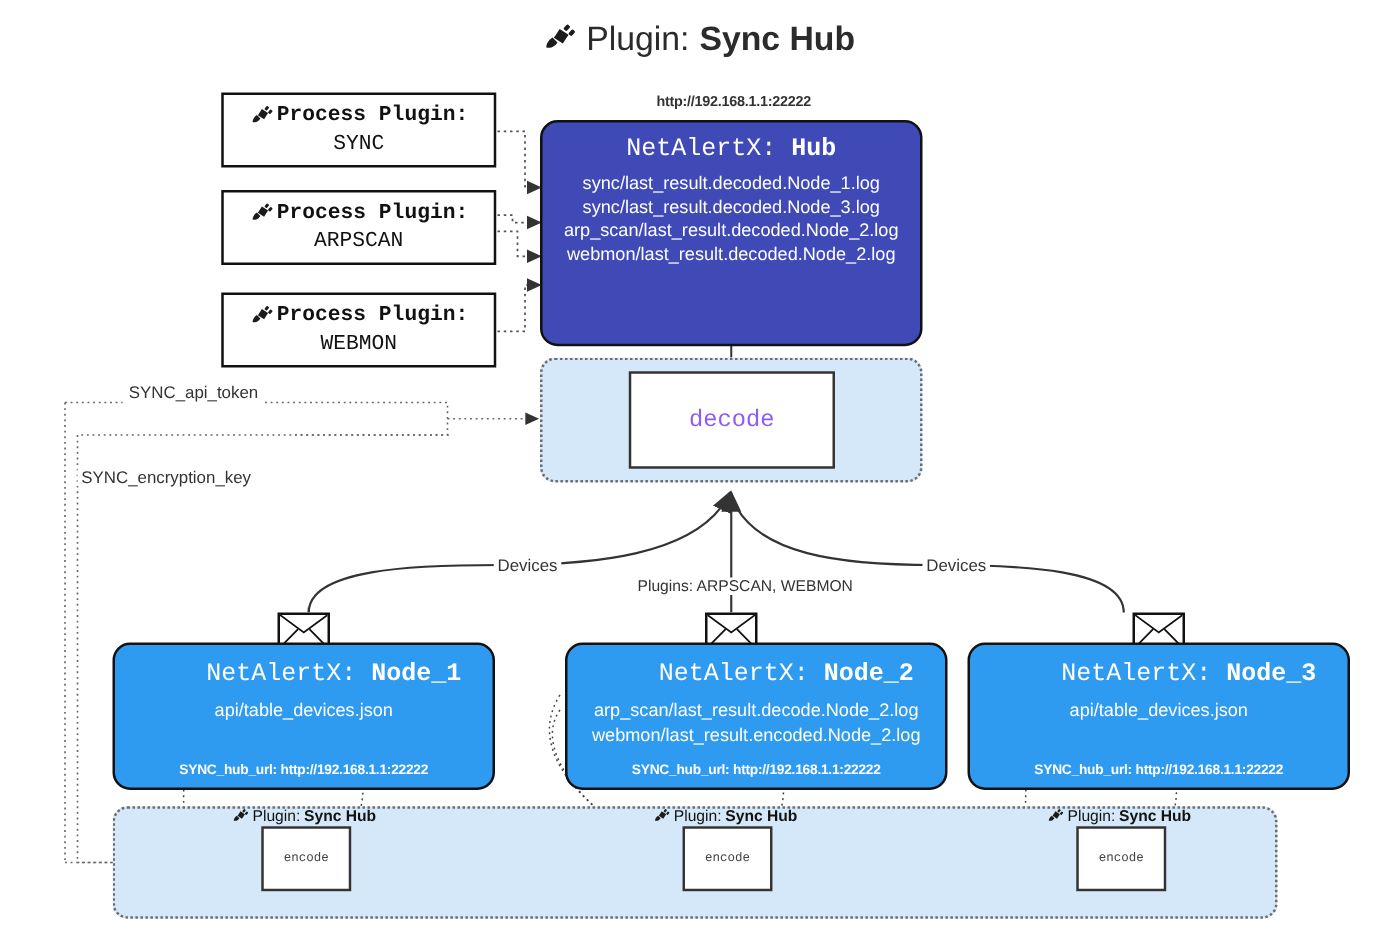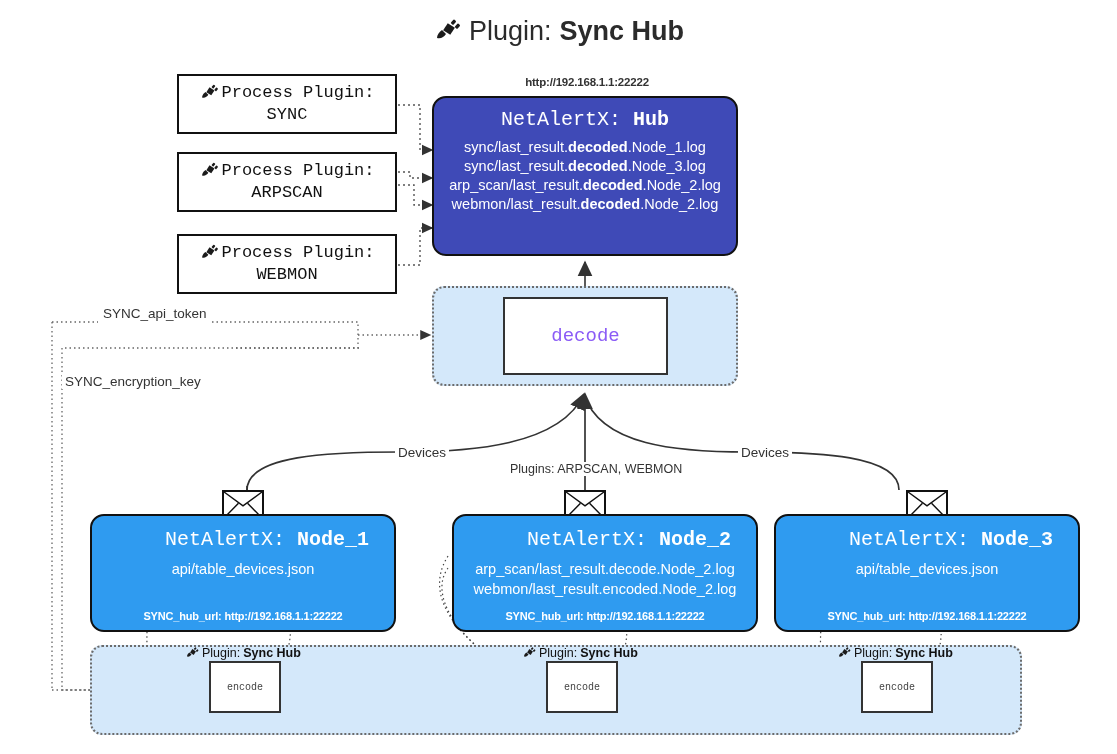--- a/index.html
+++ b/index.html
@@ -30,43 +30,43 @@
   
   .procbox{
     width:220px;height:60px;
     border:2px solid #111;background:#fff;
     box-sizing:border-box;
     font-family:"Liberation Mono", monospace;
     font-size:17px;color:#111;
     display:flex;flex-direction:column;align-items:center;justify-content:center;
     line-height:1.28;
   }
-  .procbox .l1{display:flex;align-items:center;gap:2px;white-space:nowrap;}
+  .procbox .l1{display:flex;align-items:center;gap:2px;white-space:nowrap;font-weight:bold;}
   .procbox .l2{white-space:nowrap;}
 
   
   #hub-url{
     left:497px;top:76px;width:180px;text-align:center;
     font-size:11.5px;color:#333;font-weight:700;letter-spacing:-.2px;
   }
   #hub{
-    left:432px;top:96px;width:306px;height:160px;
+    left:432px;top:96px;width:306px;height:181px;
     background:#3f4ab7;border:2px solid #111;border-radius:14px;
     box-sizing:border-box;color:#fff;
     display:flex;flex-direction:column;align-items:center;
     padding-top:10px;
   }
   #hub .hub-title{
     font-family:"Liberation Mono", monospace;font-size:20px;
     margin-bottom:8px;white-space:nowrap;
   }
   #hub .hub-title b{font-weight:bold;}
   #hub .loglist{width:100%;display:flex;flex-direction:column;align-items:center;gap:3px;}
   #hub .logline{font-size:14.5px;white-space:nowrap;color:#fff;}
-  #hub .logline b{font-weight:bold;}
+  #hub .logline b{font-weight:normal;}
 
   
   #decode-wrap{
     left:432px;top:286px;width:306px;height:100px;
     background:#d4e8fa;border:2px dotted #6b6b6b;border-radius:12px;
     box-sizing:border-box;
   }
   #decode{
     left:503px;top:297px;width:165px;height:78px;
     background:#fff;border:2px solid #333;box-sizing:border-box;

